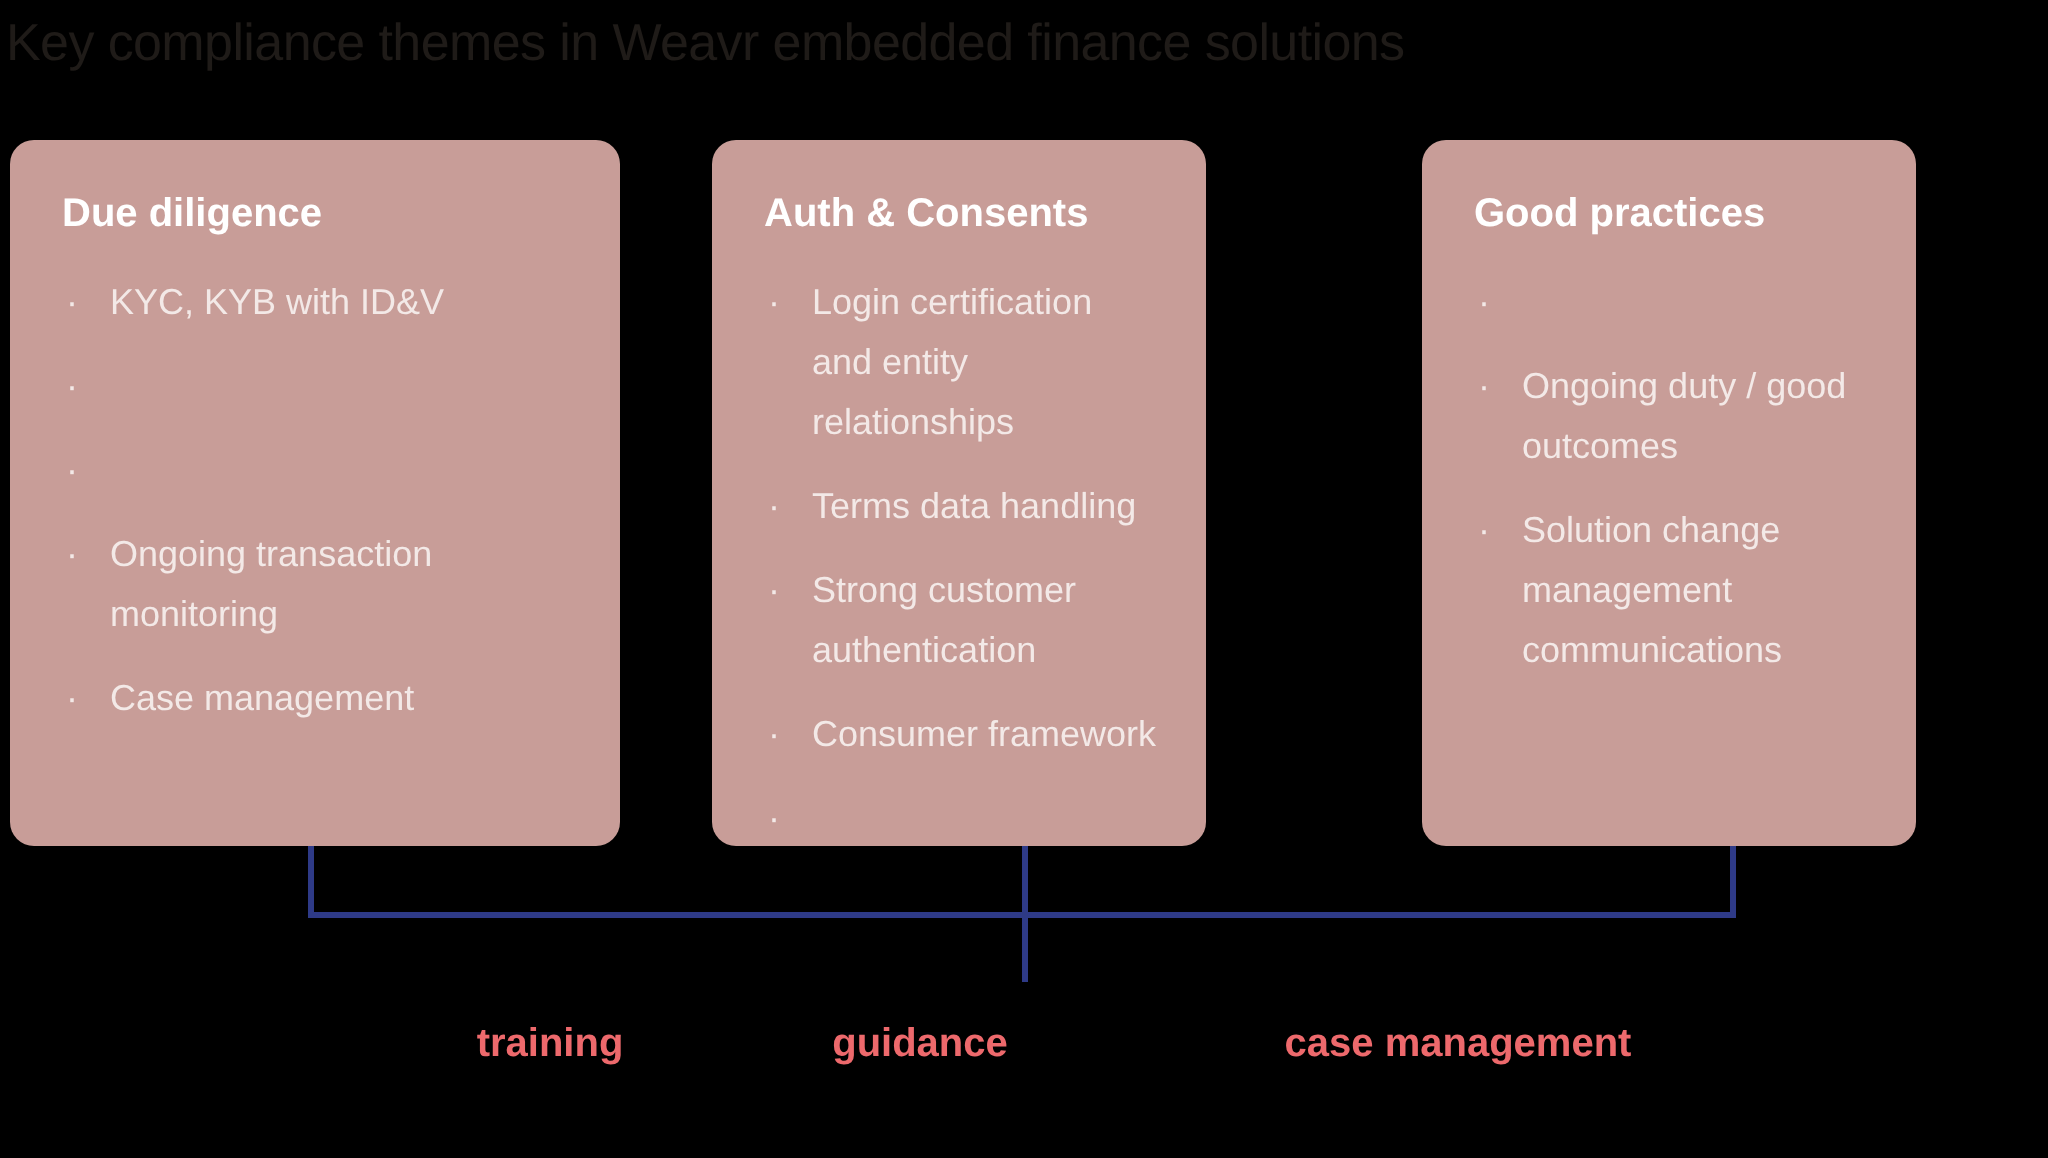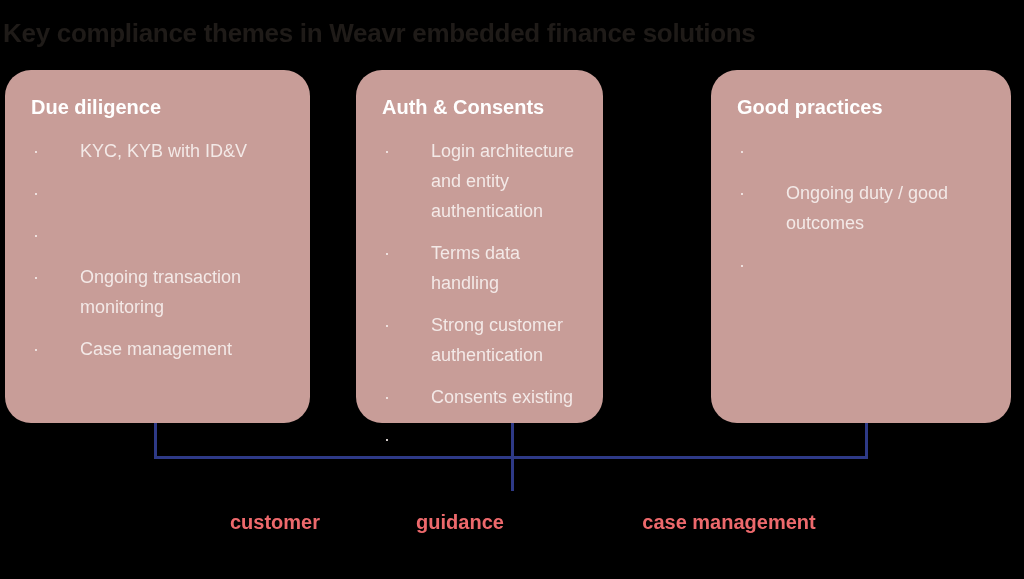--- a/index.html
+++ b/index.html
@@ -14,38 +14,38 @@
   *{margin:0;padding:0;box-sizing:border-box;}
   html,body{width:1024px;height:579px;}
   body{
     position:relative;
     background:var(--background);
     font-family:"Liberation Sans", sans-serif;
     overflow:hidden;
   }
   .page-title{
     position:absolute;
-    left:3px; top:18px;
+    left:3px; top:6px;
     font-size:26px;
-    font-weight:bold;
+    font-weight:normal;
     letter-spacing:-0.3px;
     color:var(--title-text);
     white-space:nowrap;
   }
   .card{
     position:absolute;
     top:70px;
     height:353px;
     background:var(--card-bg);
-    border-radius:26px;
+    border-radius:12px;
     padding:26px 24px 0 26px;
   }
   .card-1{left:5px;   width:305px;}
   .card-2{left:356px; width:247px;}
-  .card-3{left:711px; width:300px;}
+  .card-3{left:711px; width:247px;}
   .card-heading{
     font-size:20px;
     font-weight:bold;
     color:var(--card-heading);
     margin-bottom:17px;
   }
   .item{
     display:flex;
     align-items:flex-start;
     margin-bottom:12px;
@@ -57,21 +57,20 @@
     font-size:18px;
     line-height:30px;
     text-align:left;
     padding-left:2px;
   }
   .item-text{
     color:var(--card-text);
     font-size:18px;
     line-height:30px;
     max-width:222px;
-    margin-left:25px;
   }
   .line{
     position:absolute;
     background:var(--connector);
   }
   .v-line{width:3px;}
   .v1{left:154px; top:423px; height:36px;}
   .v2{left:511px; top:423px; height:68px;}
   .v3{left:865px; top:423px; height:36px;}
   .h-line{left:154px; top:456px; width:714px; height:3px;}
@@ -112,53 +111,54 @@
   <div class="item">
     <span class="bullet">·</span>
     <span class="item-text">Case management</span>
   </div>
 </div>
 
 <div class="card card-2">
   <div class="card-heading">Auth &amp; Consents</div>
   <div class="item">
     <span class="bullet">·</span>
-    <span class="item-text">Login architecture and entity authentication</span>
+    <span class="item-text">Login certification and entity relationships</span>
   </div>
   <div class="item">
     <span class="bullet">·</span>
     <span class="item-text">Terms data handling</span>
   </div>
   <div class="item">
     <span class="bullet">·</span>
     <span class="item-text">Strong customer authentication</span>
   </div>
   <div class="item">
     <span class="bullet">·</span>
-    <span class="item-text">Consents existing</span>
+    <span class="item-text">Consumer framework</span>
   </div>
   <div class="item">
     <span class="bullet">·</span>
   </div>
 </div>
 
 <div class="card card-3">
   <div class="card-heading">Good practices</div>
   <div class="item">
     <span class="bullet">·</span>
   </div>
   <div class="item">
     <span class="bullet">·</span>
     <span class="item-text">Ongoing duty / good outcomes</span>
   </div>
   <div class="item">
     <span class="bullet">·</span>
+    <span class="item-text">Solution change management communications</span>
   </div>
 </div>
 
 <div class="line v-line v1"></div>
 <div class="line v-line v2"></div>
 <div class="line v-line v3"></div>
 <div class="line h-line"></div>
 
-<div class="footer-label label-1">customer</div>
+<div class="footer-label label-1">training</div>
 <div class="footer-label label-2">guidance</div>
 <div class="footer-label label-3">case management</div>
 
 </body></html>

